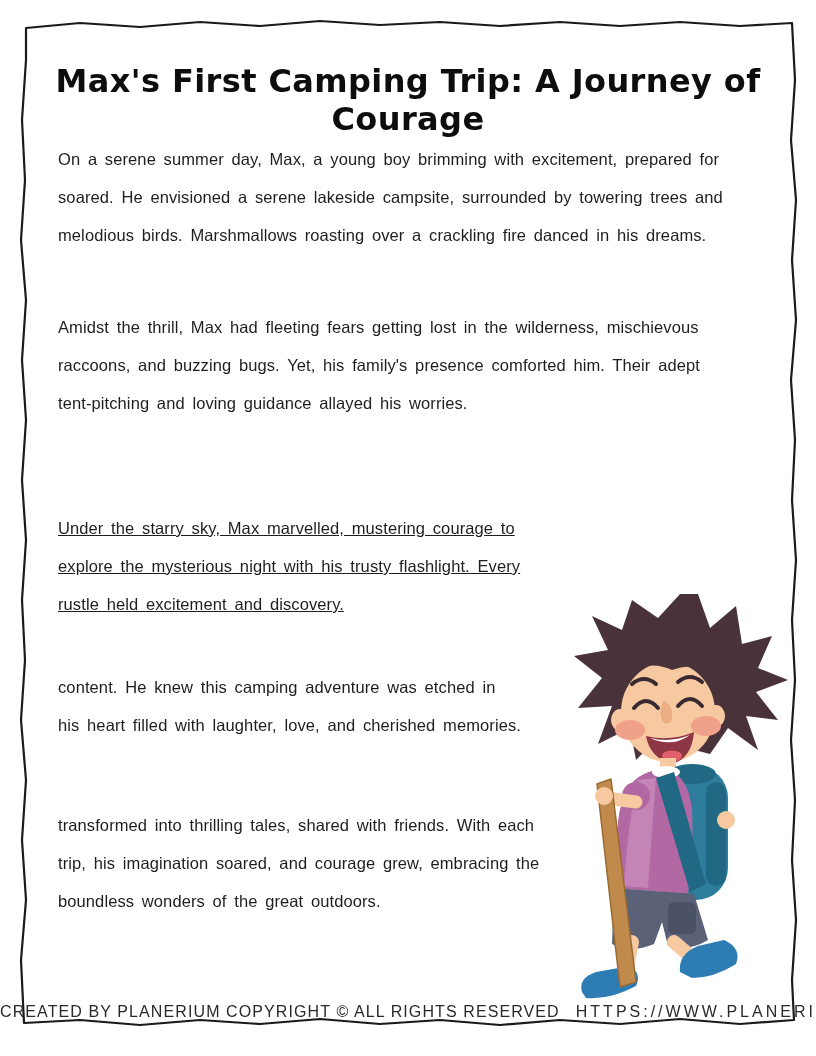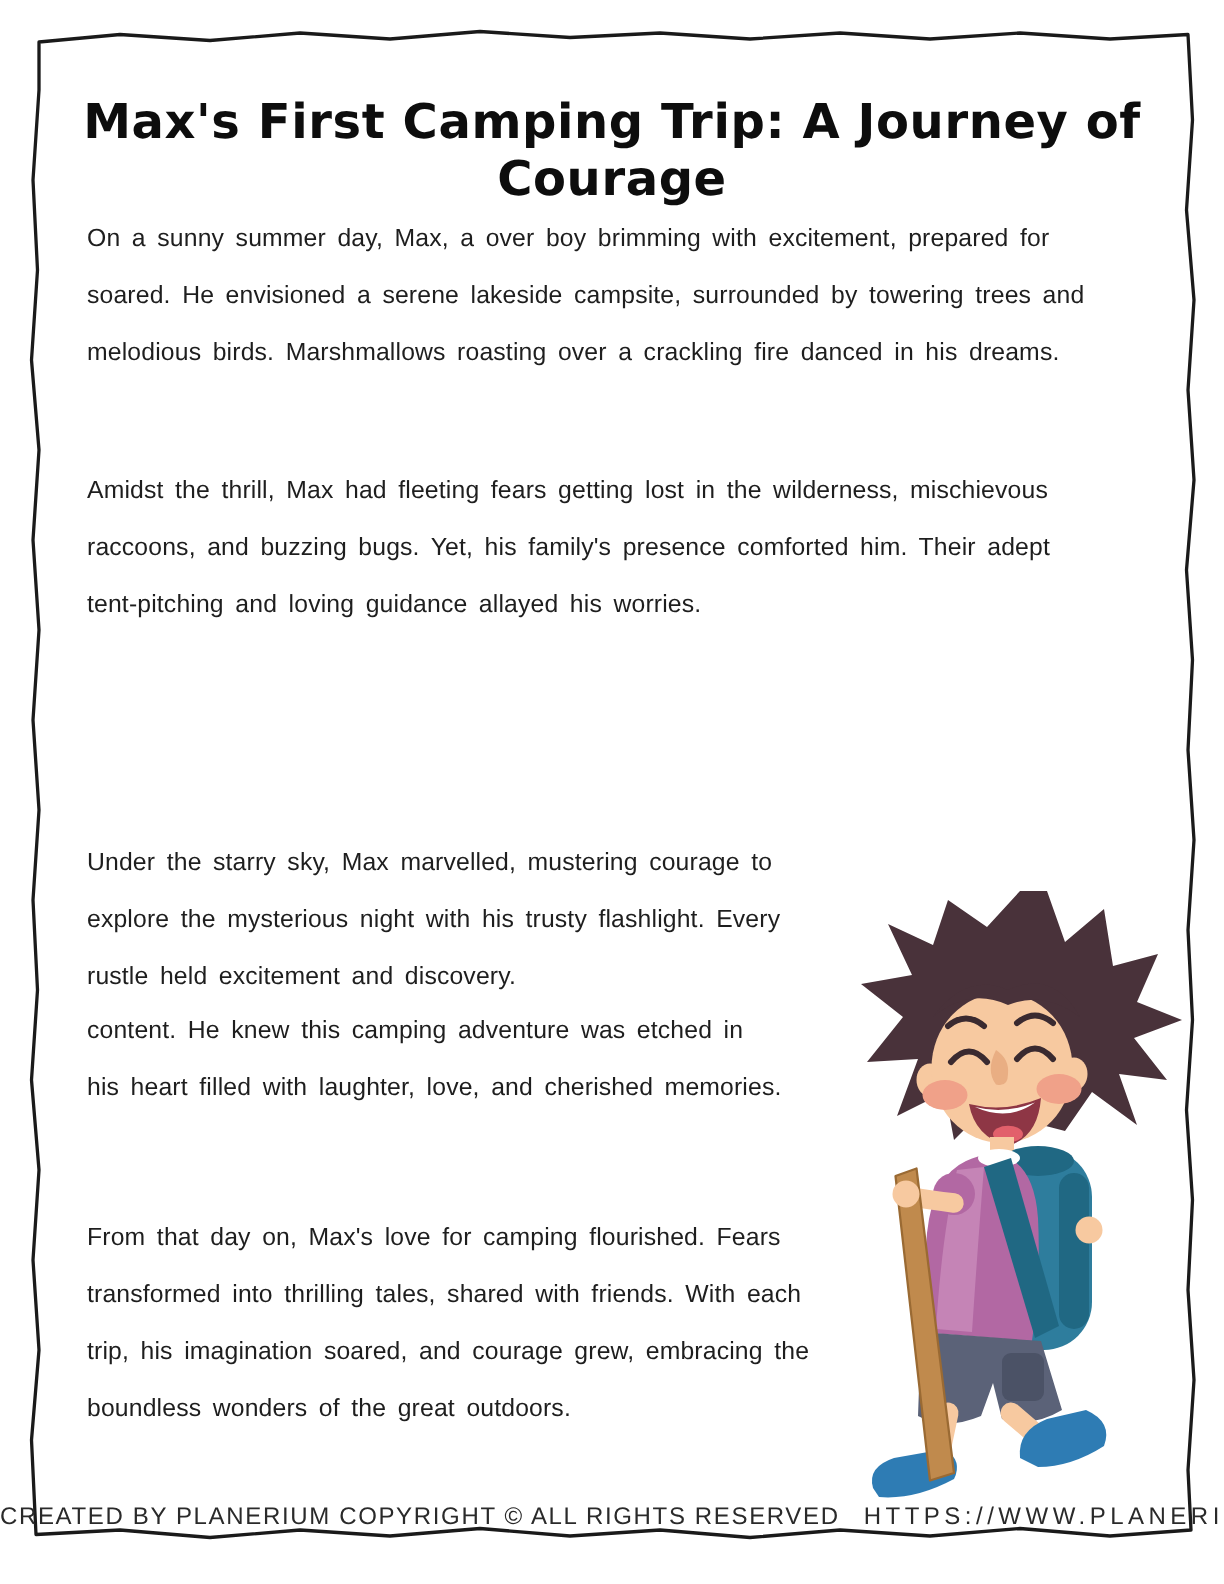--- a/index.html
+++ b/index.html
@@ -17,21 +17,21 @@
     margin:0;text-align:center;
     font-size:32px;font-weight:bold;color:#0d0d0d;
     letter-spacing:0.4px;
     font-family:"DejaVu Sans", sans-serif;
   }
   .para{position:absolute;font-size:16.5px;word-spacing:3px;letter-spacing:0.1px;}
   .para .line{line-height:38px;white-space:nowrap;}
   .p1{top:140px;left:58px;width:714px;}
   .p2{top:308px;left:58px;width:714px;}
   .p3{top:444px;left:58px;width:714px;}
-  .p4{top:556px;left:58px;width:516px;}
+  .p4{top:509px;left:58px;width:516px;text-decoration:underline;}
   .p5{top:668px;left:58px;width:516px;}
   .p6{top:806px;left:58px;width:516px;}
   .boy-svg{position:absolute;left:560px;top:588px;width:245px;height:420px;}
   .footer{
     position:absolute;top:1003px;left:0;width:100%;
     font-size:16px;color:#2a2a2a;
     letter-spacing:1.1px;white-space:nowrap;
   }
   .footer .url{letter-spacing:3px;margin-left:16px;}
   
@@ -49,21 +49,21 @@
   <svg class="border-svg" viewBox="0 0 816 1056" aria-hidden="true">
     <path fill="none" stroke-width="2.2" stroke-linejoin="round" stroke-linecap="round" d="M26 28 L80 23 L140 27 L200 22 L260 26 L320 21 L380 25 L440 22 L500 26 L560 22 L620 26 L680 22 L740 26 L792 23
          L795 80 L791 140 L796 200 L792 260 L796 320 L791 380 L795 440 L792 500 L796 560 L792 620 L795 680 L791 740 L795 800 L792 860 L796 920 L792 980 L794 1020
          L740 1024 L680 1019 L620 1024 L560 1020 L500 1025 L440 1020 L380 1024 L320 1019 L260 1024 L200 1020 L140 1025 L80 1020 L24 1023
          L21 960 L26 900 L22 840 L26 780 L21 720 L25 660 L22 600 L26 540 L22 480 L26 420 L22 360 L26 300 L21 240 L25 180 L22 120 L26 60 Z" stroke="#1a1a1a"></path>
   </svg>
 
   <h1 class="title">Max's First Camping Trip: A Journey of Courage</h1>
 
   <div class="para p1">
-    <div class="line">On a sunny summer day, Max, a over boy brimming with excitement, prepared for</div>
+    <div class="line">On a serene summer day, Max, a young boy brimming with excitement, prepared for</div>
     <div class="line">soared. He envisioned a serene lakeside campsite, surrounded by towering trees and</div>
     <div class="line">melodious birds. Marshmallows roasting over a crackling fire danced in his dreams.</div>
   </div>
 
   <div class="para p2">
     <div class="line">Amidst the thrill, Max had fleeting fears getting lost in the wilderness, mischievous</div>
     <div class="line">raccoons, and buzzing bugs. Yet, his family's presence comforted him. Their adept</div>
     <div class="line">tent-pitching and loving guidance allayed his worries.</div>
   </div>
 
@@ -73,21 +73,20 @@
     <div class="line">explore the mysterious night with his trusty flashlight. Every</div>
     <div class="line">rustle held excitement and discovery.</div>
   </div>
 
   <div class="para p5">
     <div class="line">content. He knew this camping adventure was etched in</div>
     <div class="line">his heart filled with laughter, love, and cherished memories.</div>
   </div>
 
   <div class="para p6">
-    <div class="line">From that day on, Max's love for camping flourished. Fears</div>
     <div class="line">transformed into thrilling tales, shared with friends. With each</div>
     <div class="line">trip, his imagination soared, and courage grew, embracing the</div>
     <div class="line">boundless wonders of the great outdoors.</div>
   </div>
 
   <svg class="boy-svg" viewBox="0 0 245 420" aria-hidden="true">
 
     <path d="M120 6 L98 30 L72 12 L62 42 L32 28 L48 62 L14 68 L42 90 L18 120 L52 118 L38 156 L70 140 L76 172 L96 152
          L150 166 L168 140 L198 162 L186 128 L218 132 L196 104 L228 92 L198 80 L212 48 L182 56 L176 18 L150 40 L138 6 Z" fill="#49323a"></path>
 

